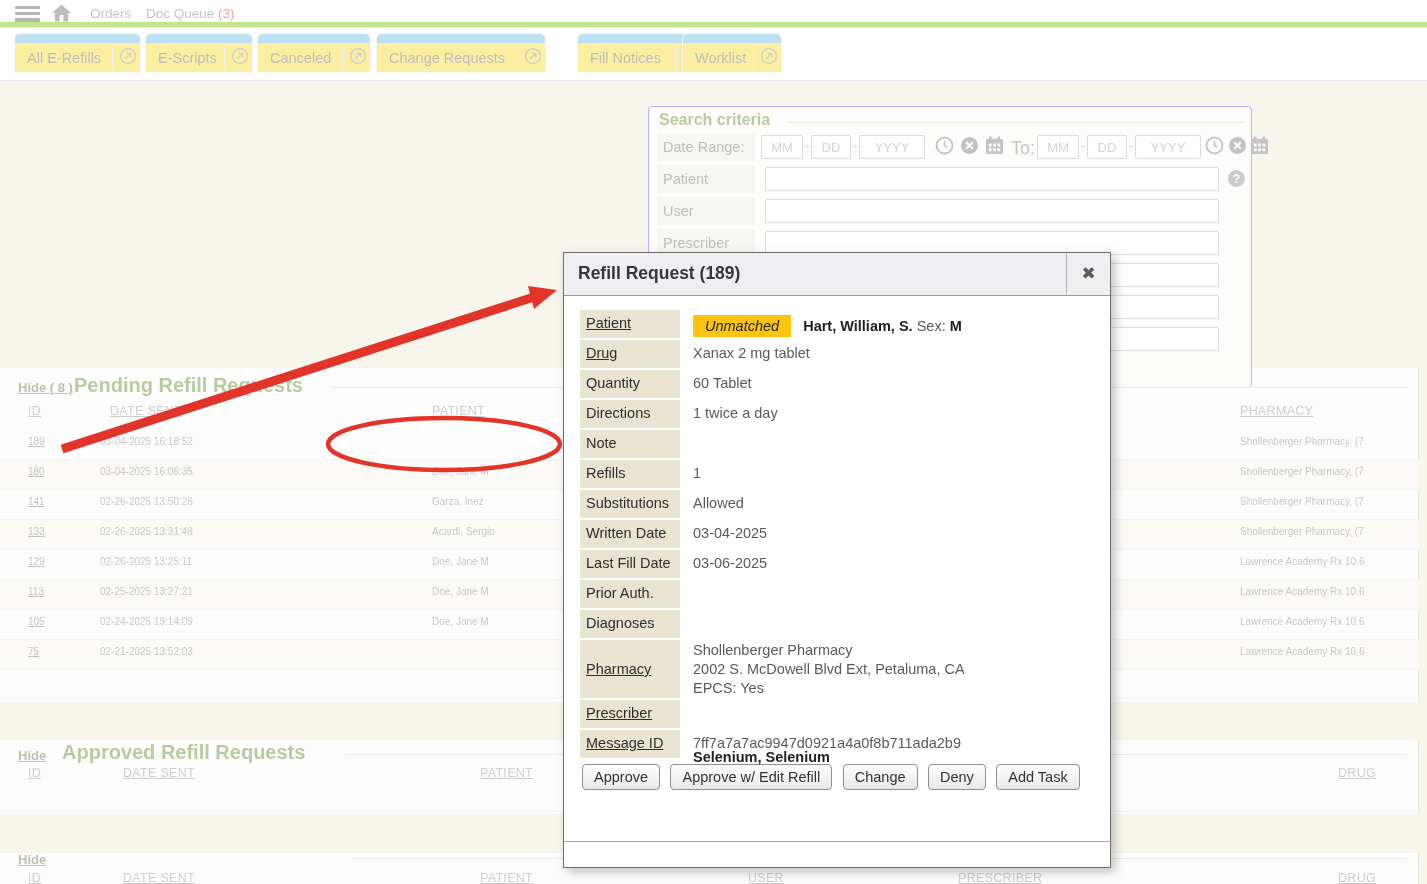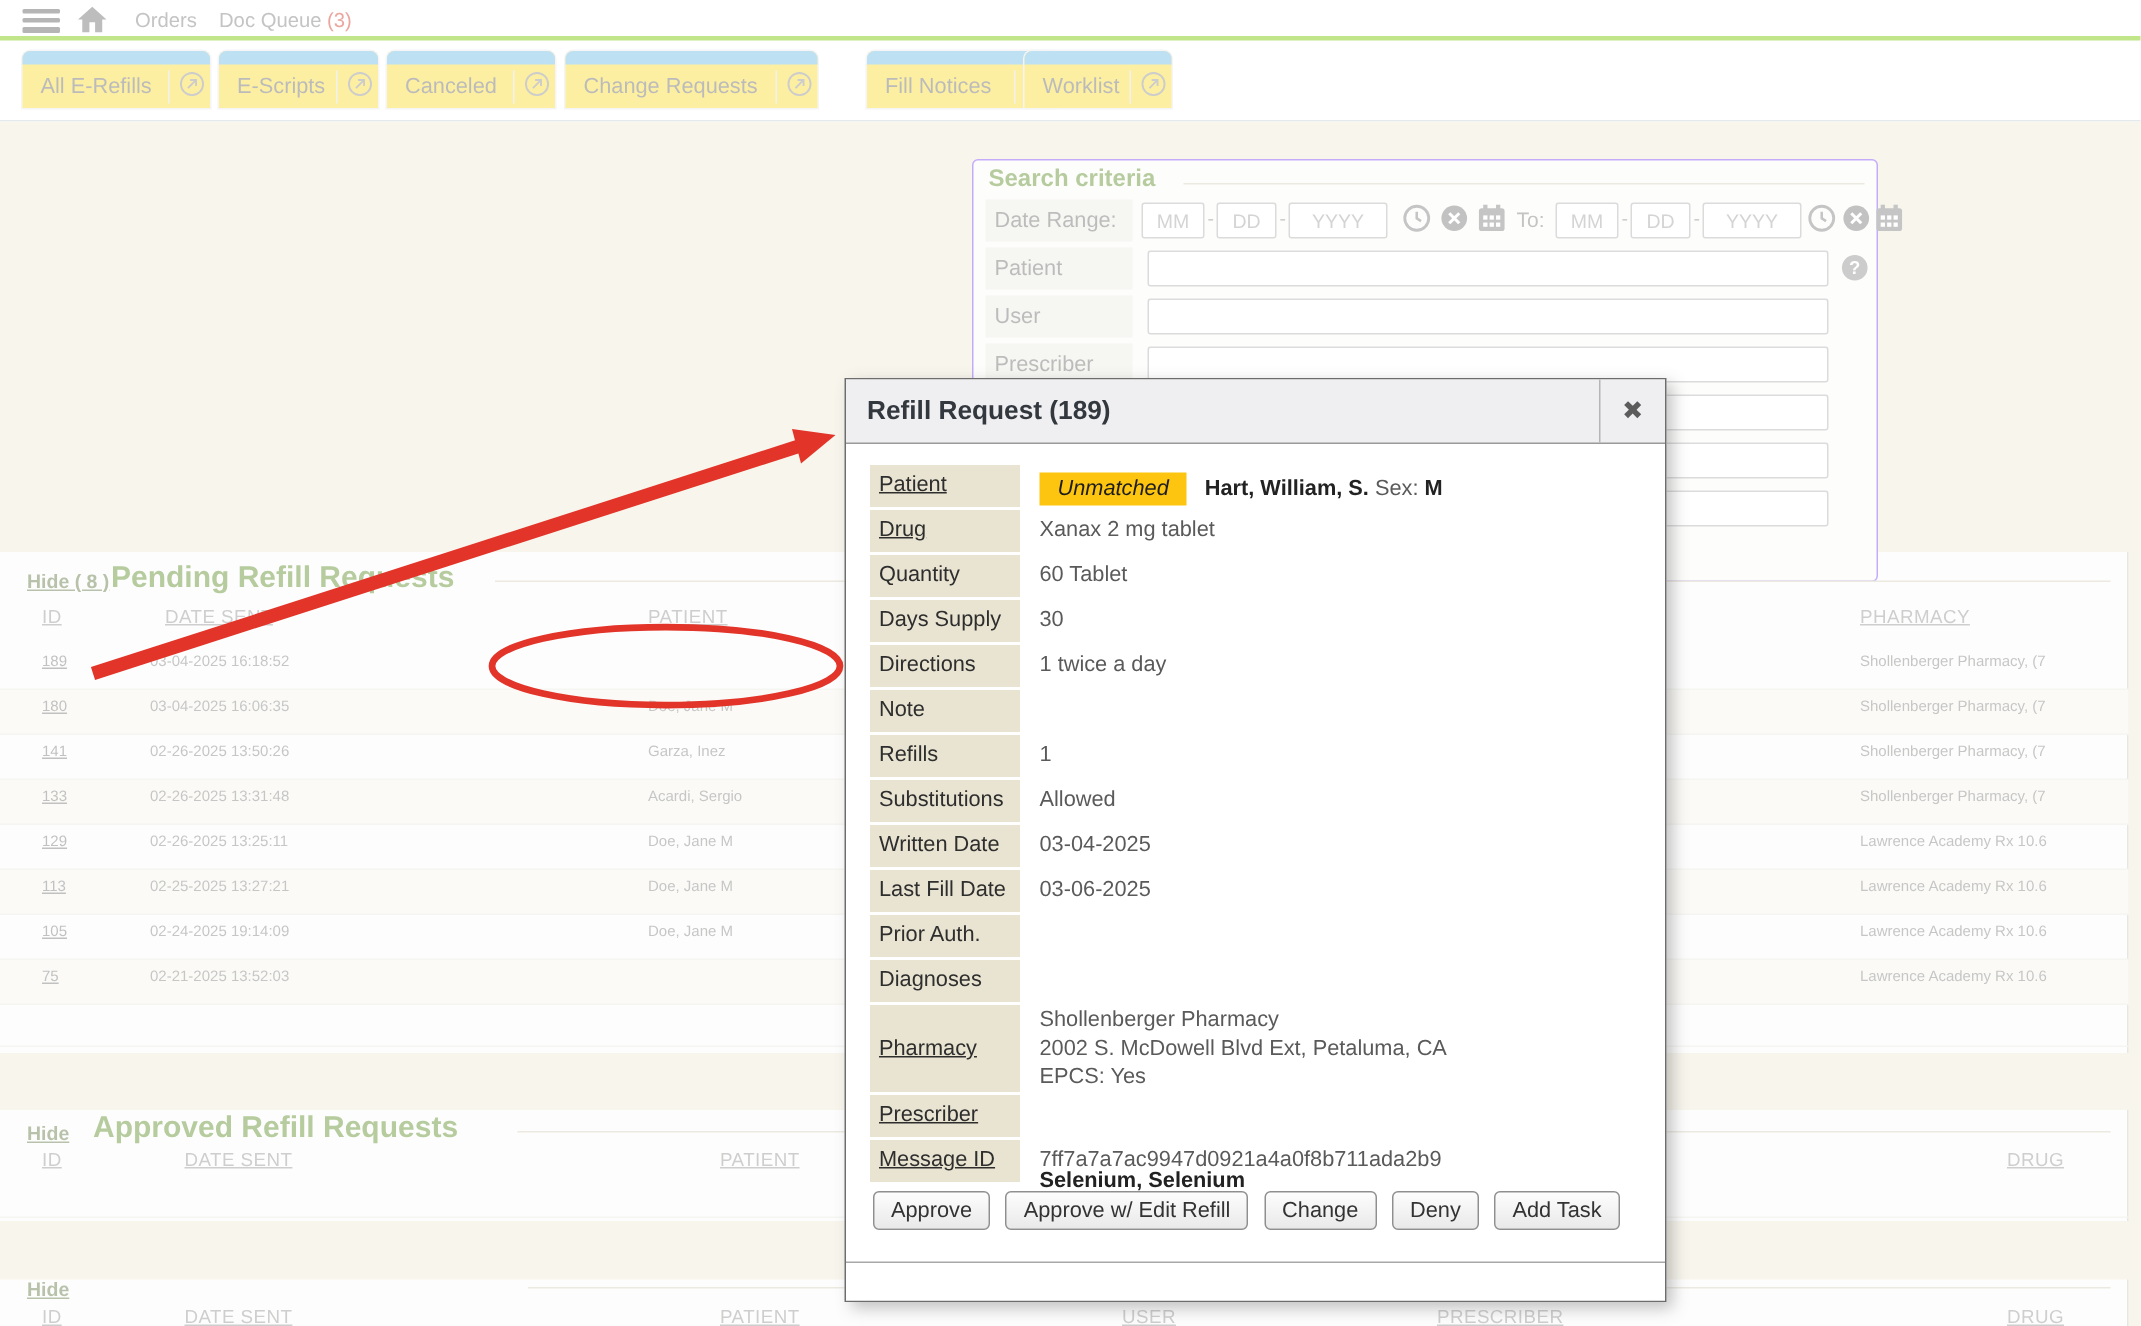--- a/index.html
+++ b/index.html
@@ -4,21 +4,21 @@
 <style>
   * { margin:0; padding:0; box-sizing:border-box; }
   html,body { width:1427px; height:884px; overflow:hidden; background:#fff;
     font-family:"Liberation Sans","DejaVu Sans",sans-serif; }
   .abs { position:absolute; }
 
   
   #page { position:absolute; inset:0; opacity:.5; }
 
   
-  .topbar { position:absolute; left:0; top:0; width:1427px; height:27px; background:#fff; border-bottom:3px solid #84cc16; }
+  .topbar { position:absolute; left:0; top:0; width:1427px; height:27px; background:#fff; border-bottom:5px solid #84cc16; }
   .topbar .bars { position:absolute; left:15px; top:6px; width:25px; height:16px; cursor:pointer; }
   .topbar .bars i { display:block; height:3.2px; background:#6e6e6e; margin-bottom:3px; border-radius:1px; }
   .home { position:absolute; left:52px; top:4px; color:#7d7d7d; }
   .topnav-item { position:absolute; top:6px; font-size:13.5px; color:#8a8a8a; cursor:pointer; }
   .docq-count { color:#d94f41; }
 
   
   .tabbar { position:absolute; left:0; top:28px; width:1427px; height:53px; background:#fff; border-bottom:1px solid #c9d6de; }
   .tab { position:absolute; top:6px; height:38px; background:#fde047; border-radius:5px 5px 0 0;
          box-shadow:0 0 0 1px #ececec; cursor:pointer;text-decoration:underline; }
@@ -38,21 +38,21 @@
   .legend-line { position:absolute; left:140px; right:8px; top:15px; border-top:1px solid #d8d4c2; }
   .srow { position:absolute; left:8px; width:588px; height:28px; }
   .srow .slabel { position:absolute; left:0; top:0; width:98px; height:28px; background:#efeee6;
                   font-size:14.5px; color:#7c7c7c; line-height:28px; padding-left:6px; }
   .sinput { position:absolute; height:24px; top:2px; border:1px solid #b9b9b9; background:#fff;
             border-radius:2px; font-size:13px; padding:0 4px; color:#555; }
   .sinput::placeholder { color:#aaa; }
   .wide-input { left:108px; width:454px; }
   .dash { position:absolute; top:5px; font-size:13px; color:#9a9a9a; }
   .mini-ic { position:absolute; top:3px; width:19px; height:19px; color:#8d8d8d; cursor:pointer; }
-  .to-lbl { position:absolute; top:5px; font-size:14px; color:#8a8a8a; }
+  .to-lbl { position:absolute; top:5px; font-size:18px; color:#8a8a8a; }
   .help-ic { position:absolute; left:570px; top:4px; width:19px; height:19px; cursor:pointer; }
 
   
   .sec-title { position:absolute; font-size:20px; font-weight:bold; color:#6f9a3f; white-space:nowrap; }
   .hide-link { position:absolute; font-size:13px; font-weight:bold; color:#74875a; text-decoration:underline; cursor:pointer; white-space:nowrap; }
   .sec-line { position:absolute; border-top:1px solid #d8d4c2; }
   .th { position:absolute; font-size:12.5px; color:#9e9e9e; text-decoration:underline; letter-spacing:.3px; cursor:pointer; white-space:nowrap; }
   .trow { position:absolute; left:0; width:1419px; height:30px; border-bottom:1px solid #edece5; }
   .trow.alt { background:#f8f7f1; }
   .td { position:absolute; top:6px; font-size:10px; color:#8f8f8f; white-space:nowrap; }
@@ -390,21 +390,20 @@
   </div>
   <div class="modal-body">
 
     <div class="mrow h28">
       <span class="mlabel link">Patient</span><span class="mval"><span class="badge">Unmatched</span><span class="bold-val">Hart, William, S.</span> <span>Sex:</span> <span class="bold-val">M</span></span>
     </div>
     <div class="mrow h28">
       <span class="mlabel link">Drug</span><span class="mval">Xanax 2 mg tablet</span>
     </div>
     <div class="mrow h28"><span class="mlabel">Quantity</span><span class="mval">60 Tablet</span></div>
-    <div class="mrow h28"><span class="mlabel">Days Supply</span><span class="mval">30</span></div>
     <div class="mrow h28"><span class="mlabel">Directions</span><span class="mval">1 twice a day</span></div>
     <div class="mrow h28"><span class="mlabel">Note</span><span class="mval"></span></div>
     <div class="mrow h28"><span class="mlabel">Refills</span><span class="mval">1</span></div>
     <div class="mrow h28"><span class="mlabel">Substitutions</span><span class="mval">Allowed</span></div>
     <div class="mrow h28"><span class="mlabel">Written Date</span><span class="mval">03-04-2025</span></div>
     <div class="mrow h28"><span class="mlabel">Last Fill Date</span><span class="mval">03-06-2025</span></div>
     <div class="mrow h28"><span class="mlabel">Prior Auth.</span><span class="mval"></span></div>
     <div class="mrow h28"><span class="mlabel">Diagnoses</span><span class="mval"></span></div>
 
     <div class="mrow" style="height:58px">

